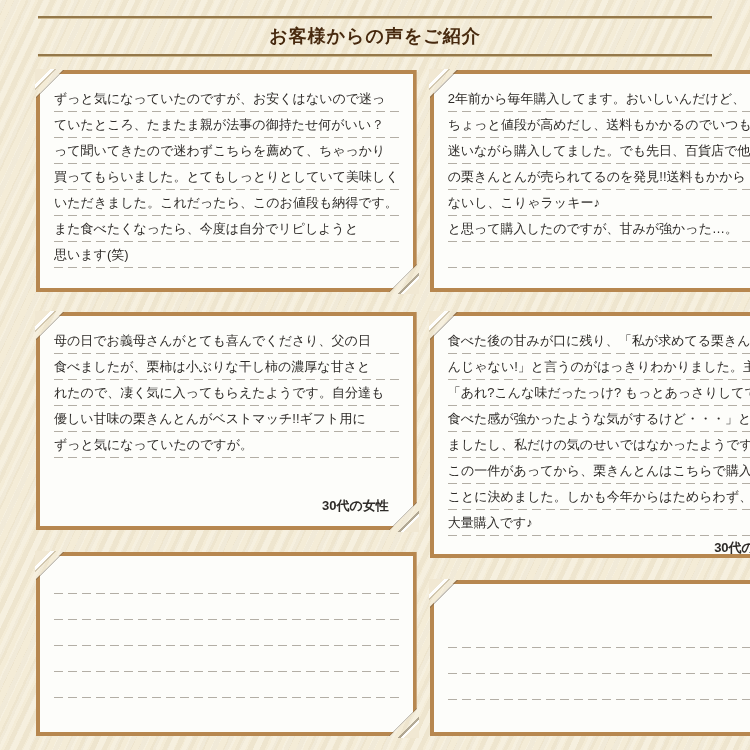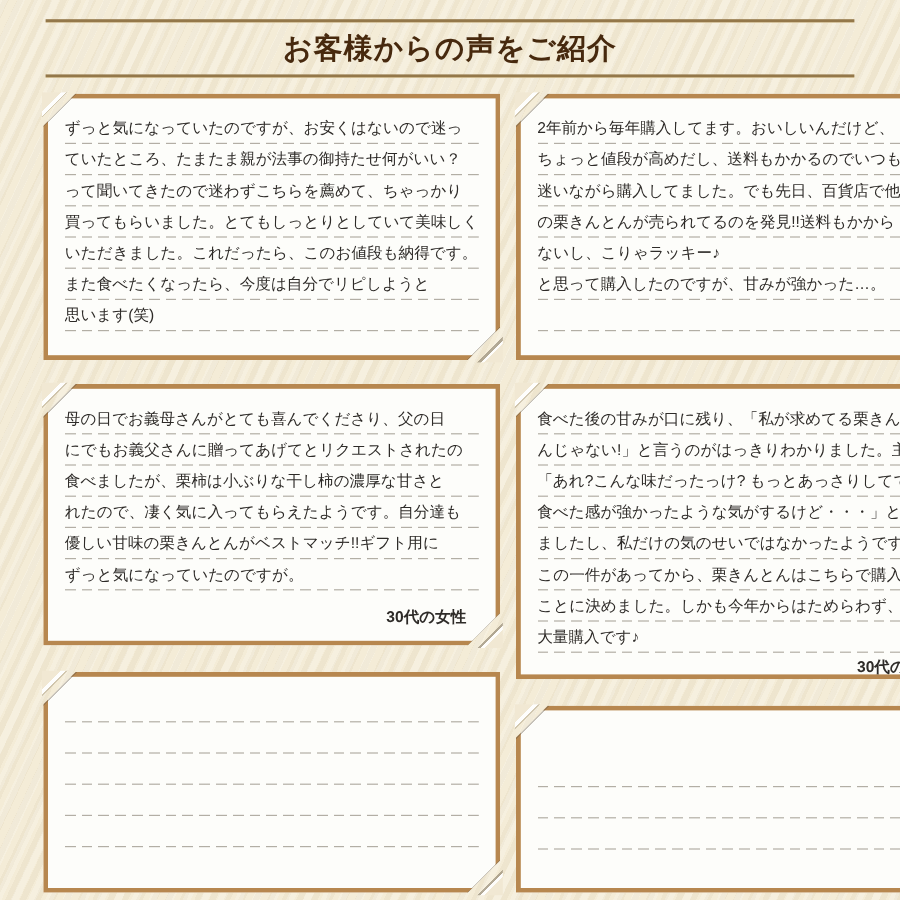--- a/index.html
+++ b/index.html
@@ -22,21 +22,21 @@
       repeating-linear-gradient(295deg, rgba(186,168,130,.10) 0 5px, rgba(186,168,130,0) 5px 11px);
     font-family:"Liberation Sans","DejaVu Sans",sans-serif;
     color:var(--body-text);
   }
   .header{padding-top:16px;}
   .rule{
     height:3px;margin:0 38px;
     background:linear-gradient(to bottom, var(--rule-dark) 0 2px, var(--rule-light) 2px 3px);
   }
   .title{
-    text-align:center;font-size:24px;font-weight:700;color:var(--title-text);
+    text-align:center;font-size:18px;font-weight:700;color:var(--title-text);
     letter-spacing:1px;padding:5px 0 6px;
   }
   .cols{display:flex;gap:13px;padding:13px 36px 0 36px;}
   .col{flex:1;display:flex;flex-direction:column;}
   .col-left  .card-wrap:nth-of-type(1){height:222px;}
   .col-left  .card-wrap:nth-of-type(2){height:218px;margin-top:20px;}
   .col-left  .card-wrap:nth-of-type(3){height:184px;margin-top:22px;}
   .col-right .card-wrap:nth-of-type(1){height:222px;}
   .col-right .card-wrap:nth-of-type(2){height:246px;margin-top:20px;}
   .col-right .card-wrap:nth-of-type(3){height:156px;margin-top:22px;}
@@ -104,21 +104,20 @@
             <div class="tline">思います(笑)</div>
           </div>
 
     </div>
   </div>
 
   <div class="card-wrap">
     <div class="card">
       <div class="card-body">
             <div class="tline">母の日でお義母さんがとても喜んでくださり、父の日</div>
-            <div class="tline">にでもお義父さんに贈ってあげてとリクエストされたの</div>
             <div class="tline">食べましたが、栗柿は小ぶりな干し柿の濃厚な甘さと</div>
             <div class="tline">れたので、凄く気に入ってもらえたようです。自分達も</div>
             <div class="tline">優しい甘味の栗きんとんがベストマッチ!!ギフト用に</div>
             <div class="tline">ずっと気になっていたのですが。</div>
           </div>
       <div class="author">30代の女性</div>
     </div>
   </div>
 
   <div class="card-wrap">

